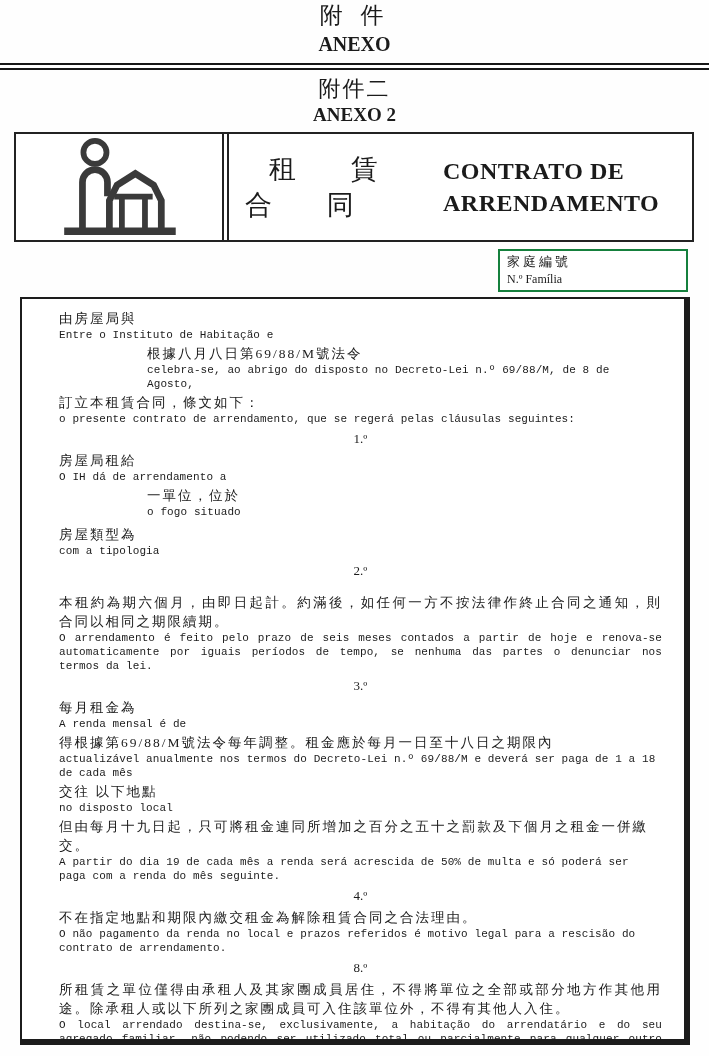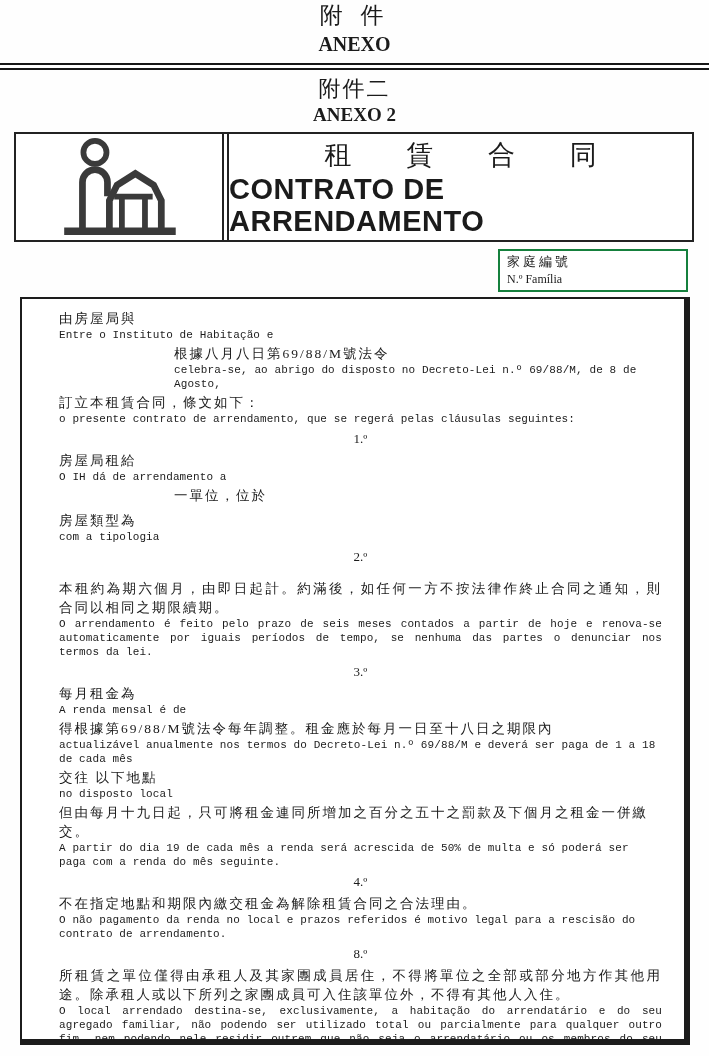--- a/index.html
+++ b/index.html
@@ -30,24 +30,24 @@
   }
   .logo-cell{
     width:206px;flex:0 0 206px;
     border-right:2px solid #222;
     display:flex;align-items:center;justify-content:center;
   }
   .title-cell{
     flex:1;
     border-left:2px solid #222;
     margin-left:3px;
-    display:flex;flex-direction:column;align-items:center;justify-content:center;
+    display:flex;flex-direction:row;align-items:center;justify-content:center;padding-left:16px;
   }
   .title-zh{font-size:27px;letter-spacing:24px;text-indent:24px;line-height:36px;}
-  .title-pt{font-family:Liberation Sans, sans-serif;font-weight:bold;font-size:29px;line-height:32px;letter-spacing:0.5px;}
+  .title-pt{font-family:Liberation Serif, serif;font-weight:bold;font-size:24px;line-height:32px;letter-spacing:0.5px;}
   
   .family-box{
     width:190px;
     margin:7px 21px 0 auto;
     border:2px solid #15803d;
     padding:2px 7px 3px 7px;
     box-sizing:border-box;
     background:#fff;
   }
   .family-zh{font-size:13px;line-height:18px;letter-spacing:3px;}
@@ -60,21 +60,21 @@
     border-right-width:6px;
     border-bottom-width:6px;
     box-sizing:border-box;
     padding:10px 22px 6px 37px;
     background:#fff;
     overflow:hidden;
   }
   .zh{font-size:13.5px;line-height:19px;letter-spacing:2px;}
   .pt{font-family:Liberation Mono, monospace;font-size:11px;line-height:14px;letter-spacing:0.1px;}
   .pair{margin-bottom:2px;}
-  .indent{margin-left:115px;}
+  .indent{margin-left:88px;}
   .just{text-align:justify;}
   .clause-num{
     text-align:center;font-size:13px;line-height:16px;
     margin:5px 0 4px 0;font-family:"Liberation Serif",serif;
   }
   .gap-sm{height:4px;}
   .gap-md{height:10px;}
 </style>
 </head>
 <body>
@@ -134,20 +134,21 @@
       <div class="pt">o presente contrato de arrendamento, que se regerá pelas cláusulas seguintes:</div>
     </div>
 
     <div class="clause-num">1.º</div>
     <div class="pair">
       <div class="zh">房屋局租給</div>
       <div class="pt">O IH dá de arrendamento a</div>
     </div>
     <div class="pair indent">
       <div class="zh">一單位，位於</div>
+      <div class="pt">o fogo situado</div>
     </div>
     <div class="gap-sm"></div>
     <div class="pair">
       <div class="zh">房屋類型為</div>
       <div class="pt">com a tipologia</div>
     </div>
 
     <div class="clause-num">2.º</div>
     <div class="gap-md"></div>
     <div class="pair">

